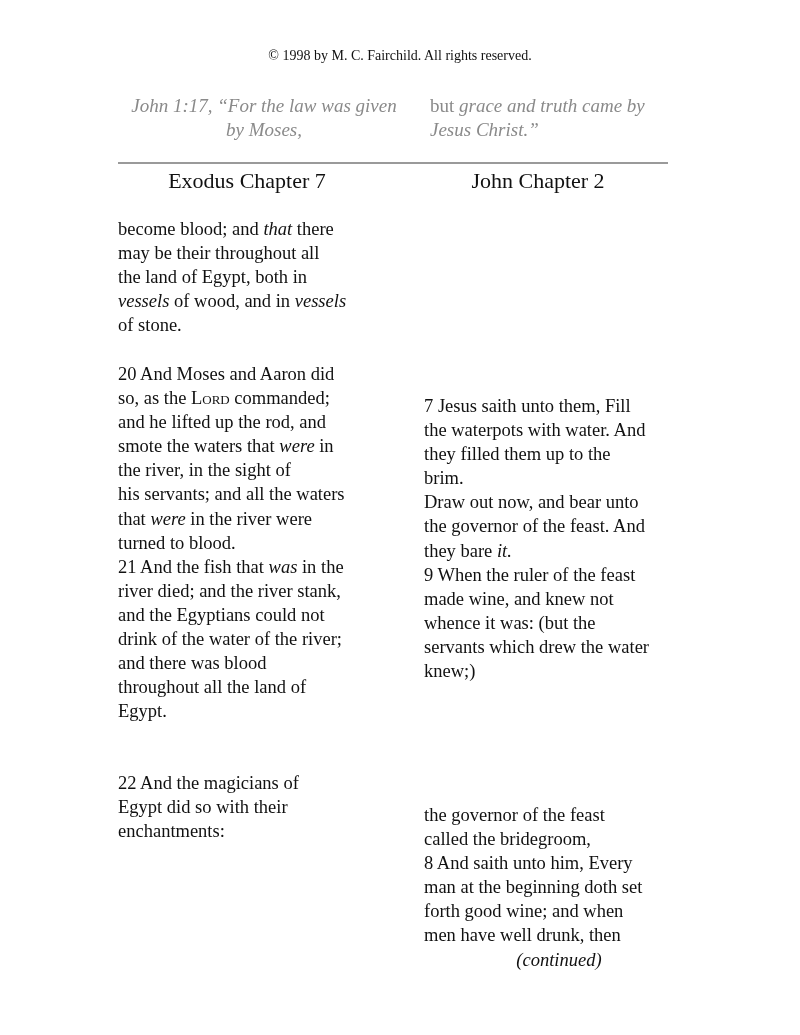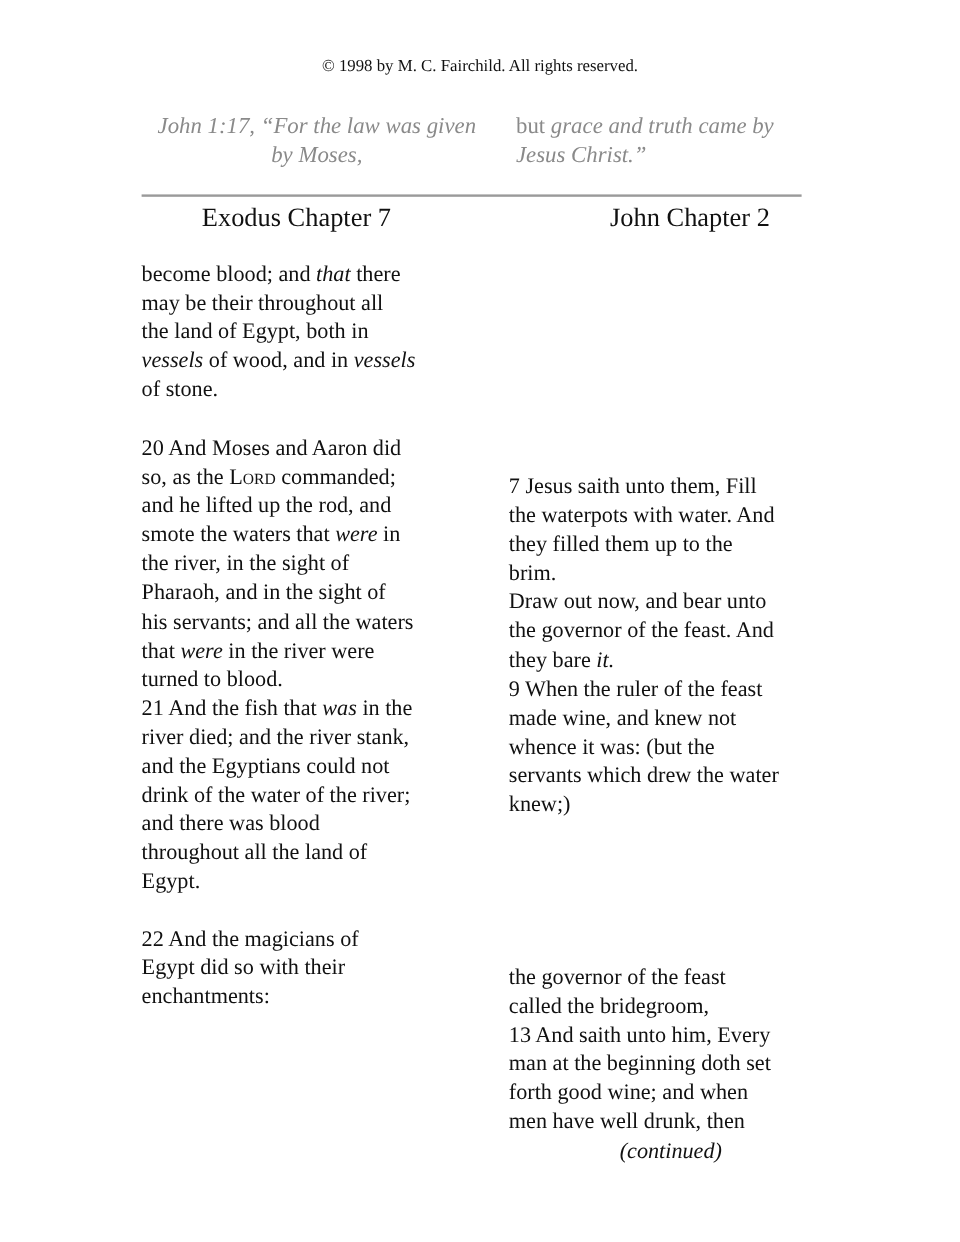--- a/index.html
+++ b/index.html
@@ -7,21 +7,21 @@
          font-family: "Liberation Serif", serif; color: #111; }
   .copyright { position: absolute; top: 47px; left: 0; width: 800px; text-align: center;
                font-size: 14px; line-height: 18px; }
   .quote { position: absolute; top: 94px; font-size: 19px; line-height: 24px; color: #8a8a8a; }
   .quote-left { left: 114px; width: 300px; text-align: center; }
   .quote-right { left: 430px; width: 260px; text-align: left; }
   .quote i { font-style: italic; }
   .divider { position: absolute; top: 162px; left: 118px; width: 550px; height: 2px; background: #9a9a9a; }
   .chapter { position: absolute; top: 167px; font-size: 22px; line-height: 28px; }
   .ch-left { left: 118px; width: 258px; text-align: center; }
-  .ch-right { left: 440px; width: 270px; text-align: center; }
+  .ch-right { left: 403px; width: 270px; text-align: center; }
   .col { position: absolute; font-size: 18.5px; line-height: 24.1px; width: 270px; }
   .col-left { left: 118px; }
   .col-right { left: 424px; margin-top: 32px; }
   .smallcaps { font-variant: small-caps; }
   .continued { text-align: center; font-style: italic; }
 </style>
 </head>
 <body>
 
 <div class="copyright">© 1998 by M. C. Fairchild. All rights reserved.</div>
@@ -47,21 +47,20 @@
   <div><i>vessels</i><span> of wood, and in </span><i>vessels</i></div>
   <div>of stone.</div>
 </div>
 
 <div class="col col-left" style="top:362px;">
   <div>20 And Moses and Aaron did</div>
   <div><span>so, as the </span><span class="smallcaps">Lord</span><span> commanded;</span></div>
   <div>and he lifted up the rod, and</div>
   <div><span>smote the waters that </span><i>were</i><span> in</span></div>
   <div>the river, in the sight of</div>
-  <div>Pharaoh, and in the sight of</div>
   <div>his servants; and all the waters</div>
   <div><span>that </span><i>were</i><span> in the river were</span></div>
   <div>turned to blood.</div>
   <div><span>21 And the fish that </span><i>was</i><span> in the</span></div>
   <div>river died; and the river stank,</div>
   <div>and the Egyptians could not</div>
   <div>drink of the water of the river;</div>
   <div>and there was blood</div>
   <div>throughout all the land of</div>
   <div>Egypt.</div>
@@ -84,18 +83,18 @@
   <div>9 When the ruler of the feast</div>
   <div>made wine, and knew not</div>
   <div>whence it was: (but the</div>
   <div>servants which drew the water</div>
   <div>knew;)</div>
 </div>
 
 <div class="col col-right" style="top:771px;">
   <div>the governor of the feast</div>
   <div>called the bridegroom,</div>
-  <div>13 And saith unto him, Every</div>
+  <div>8 And saith unto him, Every</div>
   <div>man at the beginning doth set</div>
   <div>forth good wine; and when</div>
   <div>men have well drunk, then</div>
   <div class="continued">(continued)</div>
 </div>
 
 </body></html>

